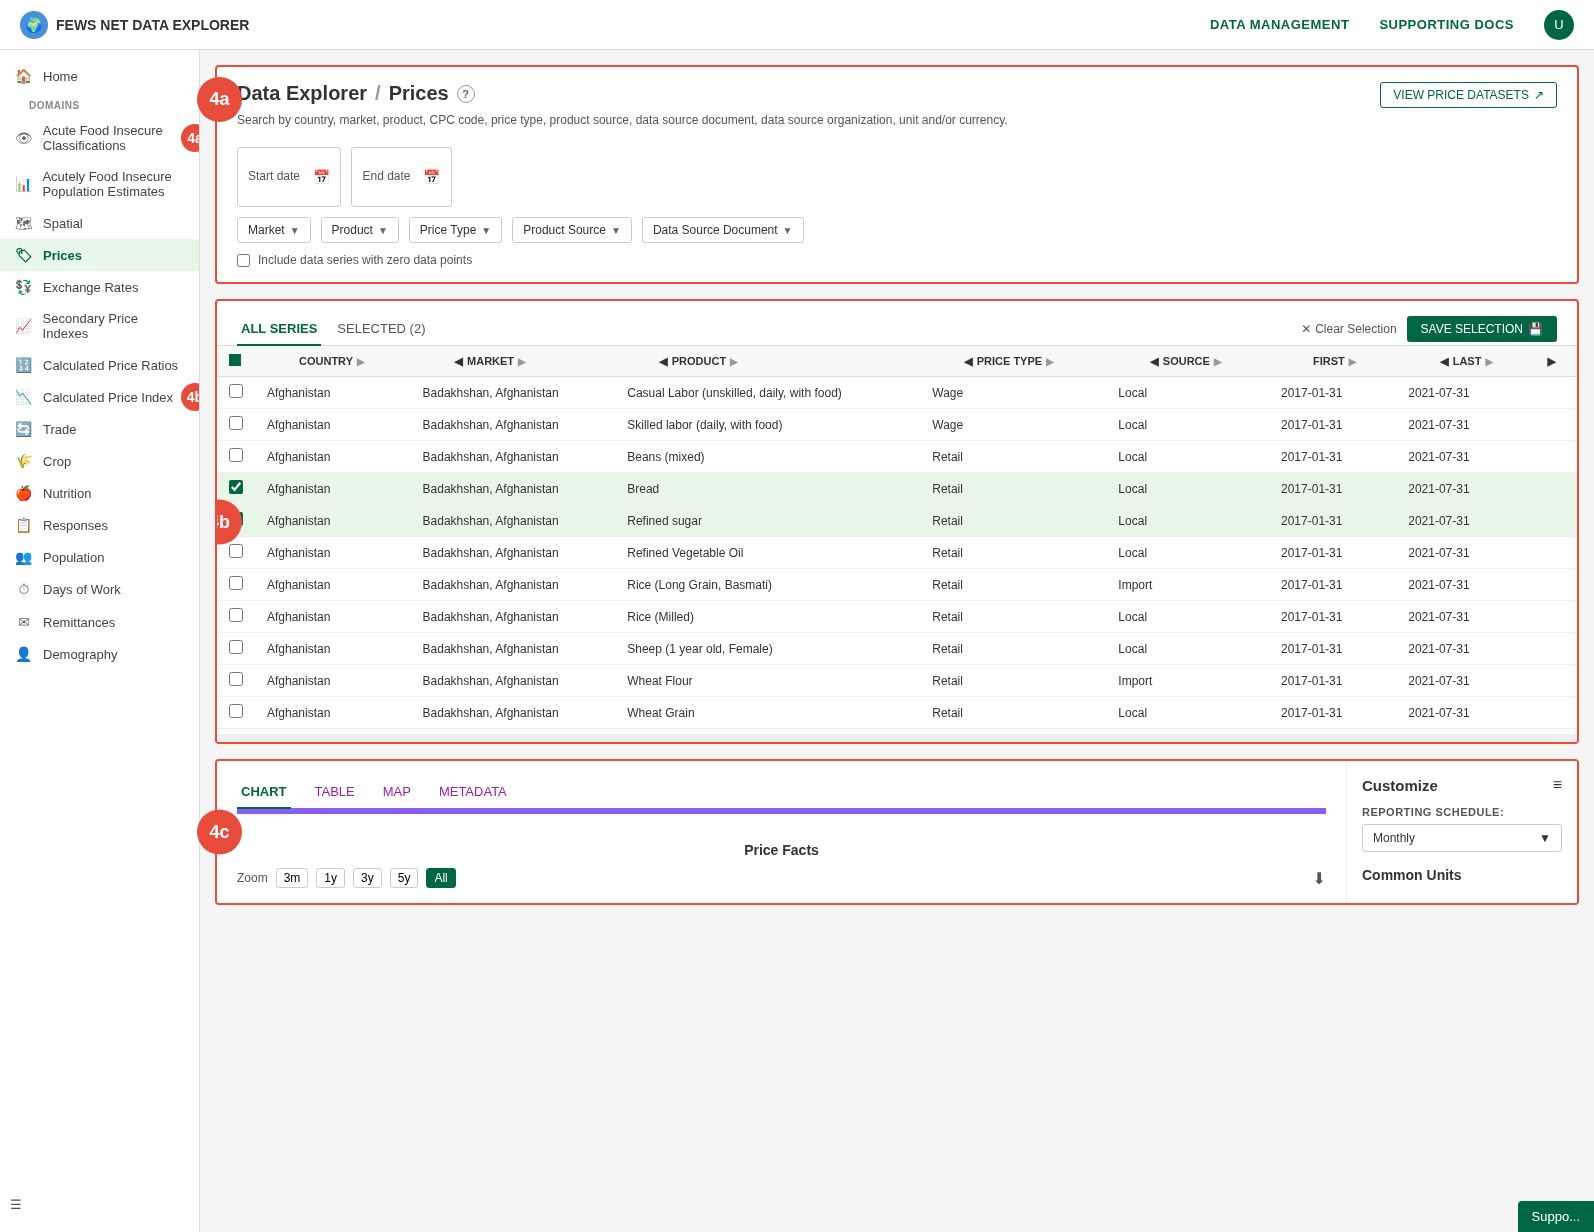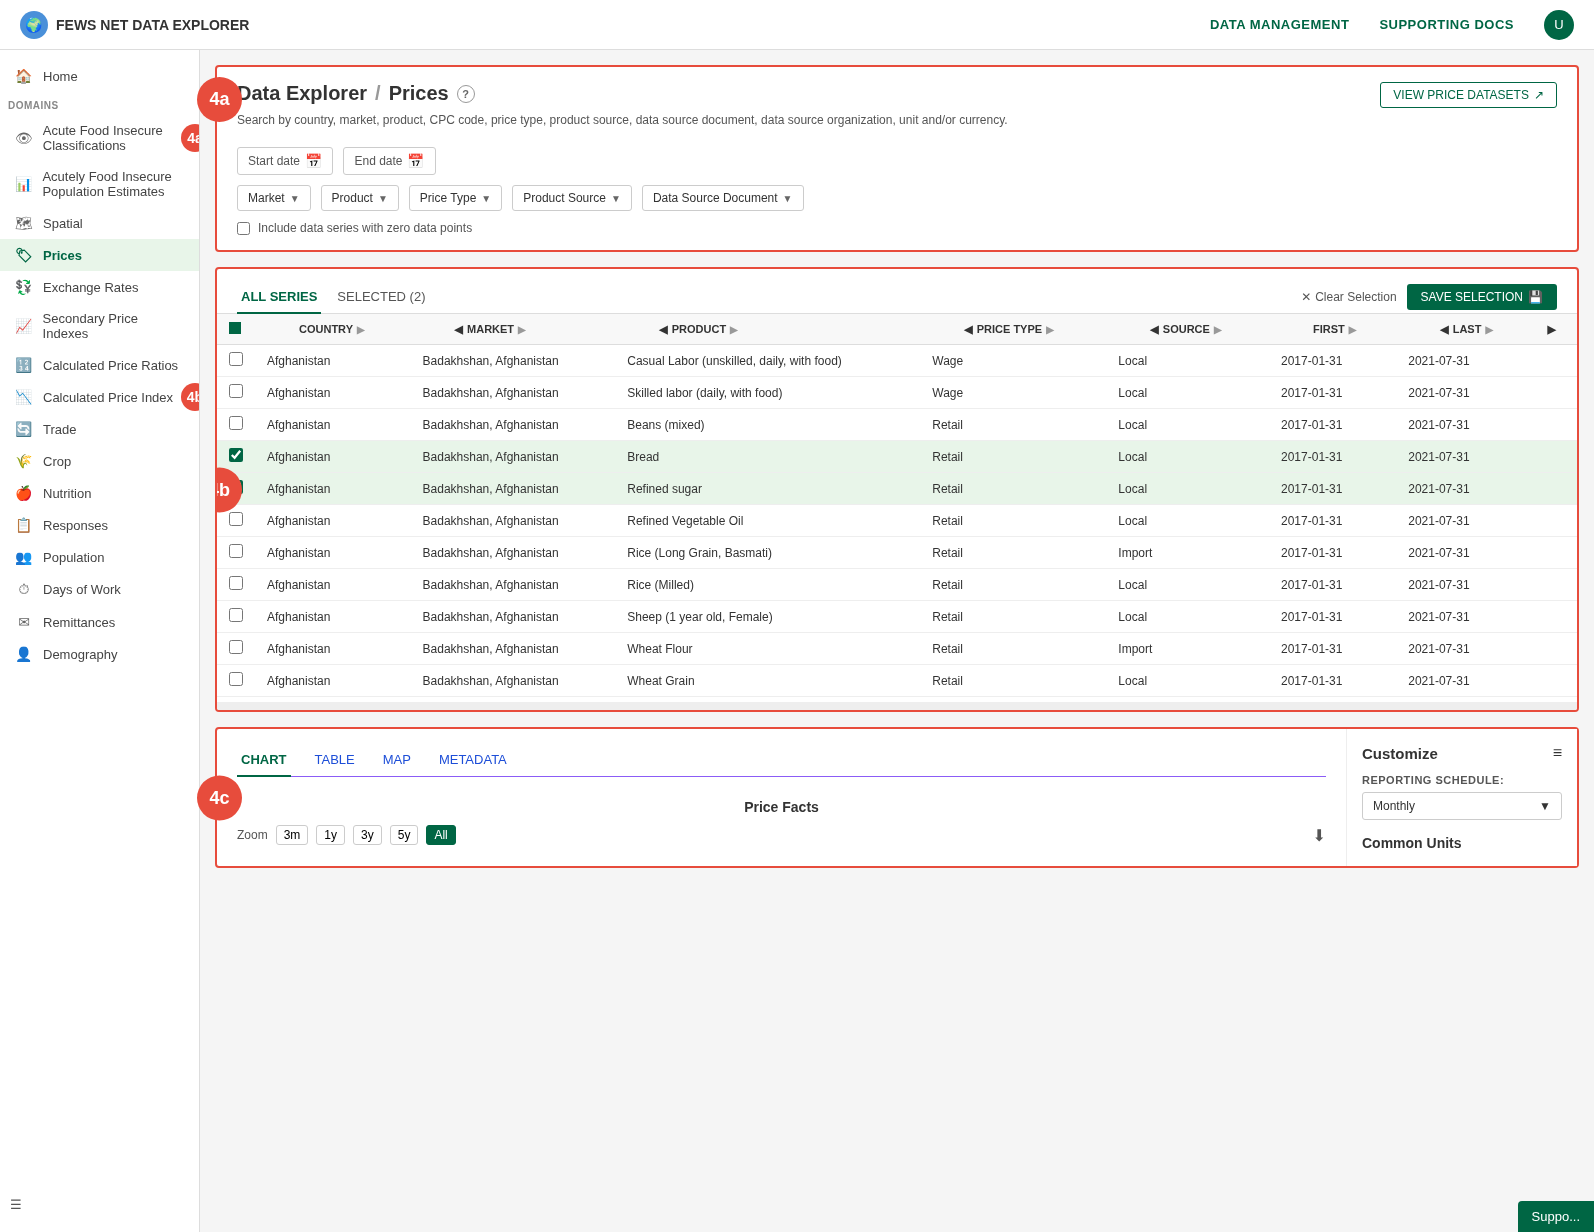--- a/index.html
+++ b/index.html
@@ -69,21 +69,21 @@
       position: fixed;
       top: 50px;
       left: 0;
       bottom: 0;
       overflow-y: auto;
     }
     .sidebar-section-label {
       font-size: 10px;
       color: #888;
       font-weight: bold;
-      padding: 8px 8px 4px;
+      padding: 8px 29px 4px;
       letter-spacing: 0.5px;
     }
     .sidebar-item {
       display: flex;
       align-items: center;
       gap: 10px;
       padding: 8px 15px;
       cursor: pointer;
       color: #444;
       font-size: 13px;
@@ -191,25 +191,25 @@
     .search-btn {
       background: #006644;
       border: none;
       color: white;
       padding: 6px 10px;
       cursor: pointer;
       font-size: 13px;
     }
     .date-field {
       display: flex;
-      align-items: center;
-      gap: 5px;
+      align-items: flex-start;
+      gap: 13px;
       border: 1px solid #ccc;
       border-radius: 3px;
-      padding: 5px 10px;
+      padding: 21px 10px;
       font-size: 12px;
       color: #555;
     }
     .date-field .cal-icon { font-size: 14px; }
     .filter-row {
       display: flex;
       gap: 10px;
       flex-wrap: wrap;
       margin-bottom: 10px;
     }
@@ -325,28 +325,28 @@
       border-right: 1px solid #eee;
     }
     .chart-sidebar {
       width: 230px;
       padding: 15px;
       background: #fff;
     }
     .chart-tabs {
       display: flex;
       gap: 20px;
-      border-bottom: 1px solid #8b5cf6;
-      margin-bottom: 22px;
+      border-bottom: 6px solid #8b5cf6;
+      margin-bottom: 28px;
     }
     .chart-tab {
       padding: 8px 4px;
       font-size: 13px;
       cursor: pointer;
-      color: #1d4ed8;
+      color: #a21caf;
       border-bottom: 2px solid transparent;
       margin-bottom: -1px;
     }
     .chart-tab.active {
       color: #006644;
       border-bottom: 2px solid #006644;
       font-weight: bold;
     }
     .chart-title {
       text-align: center;

